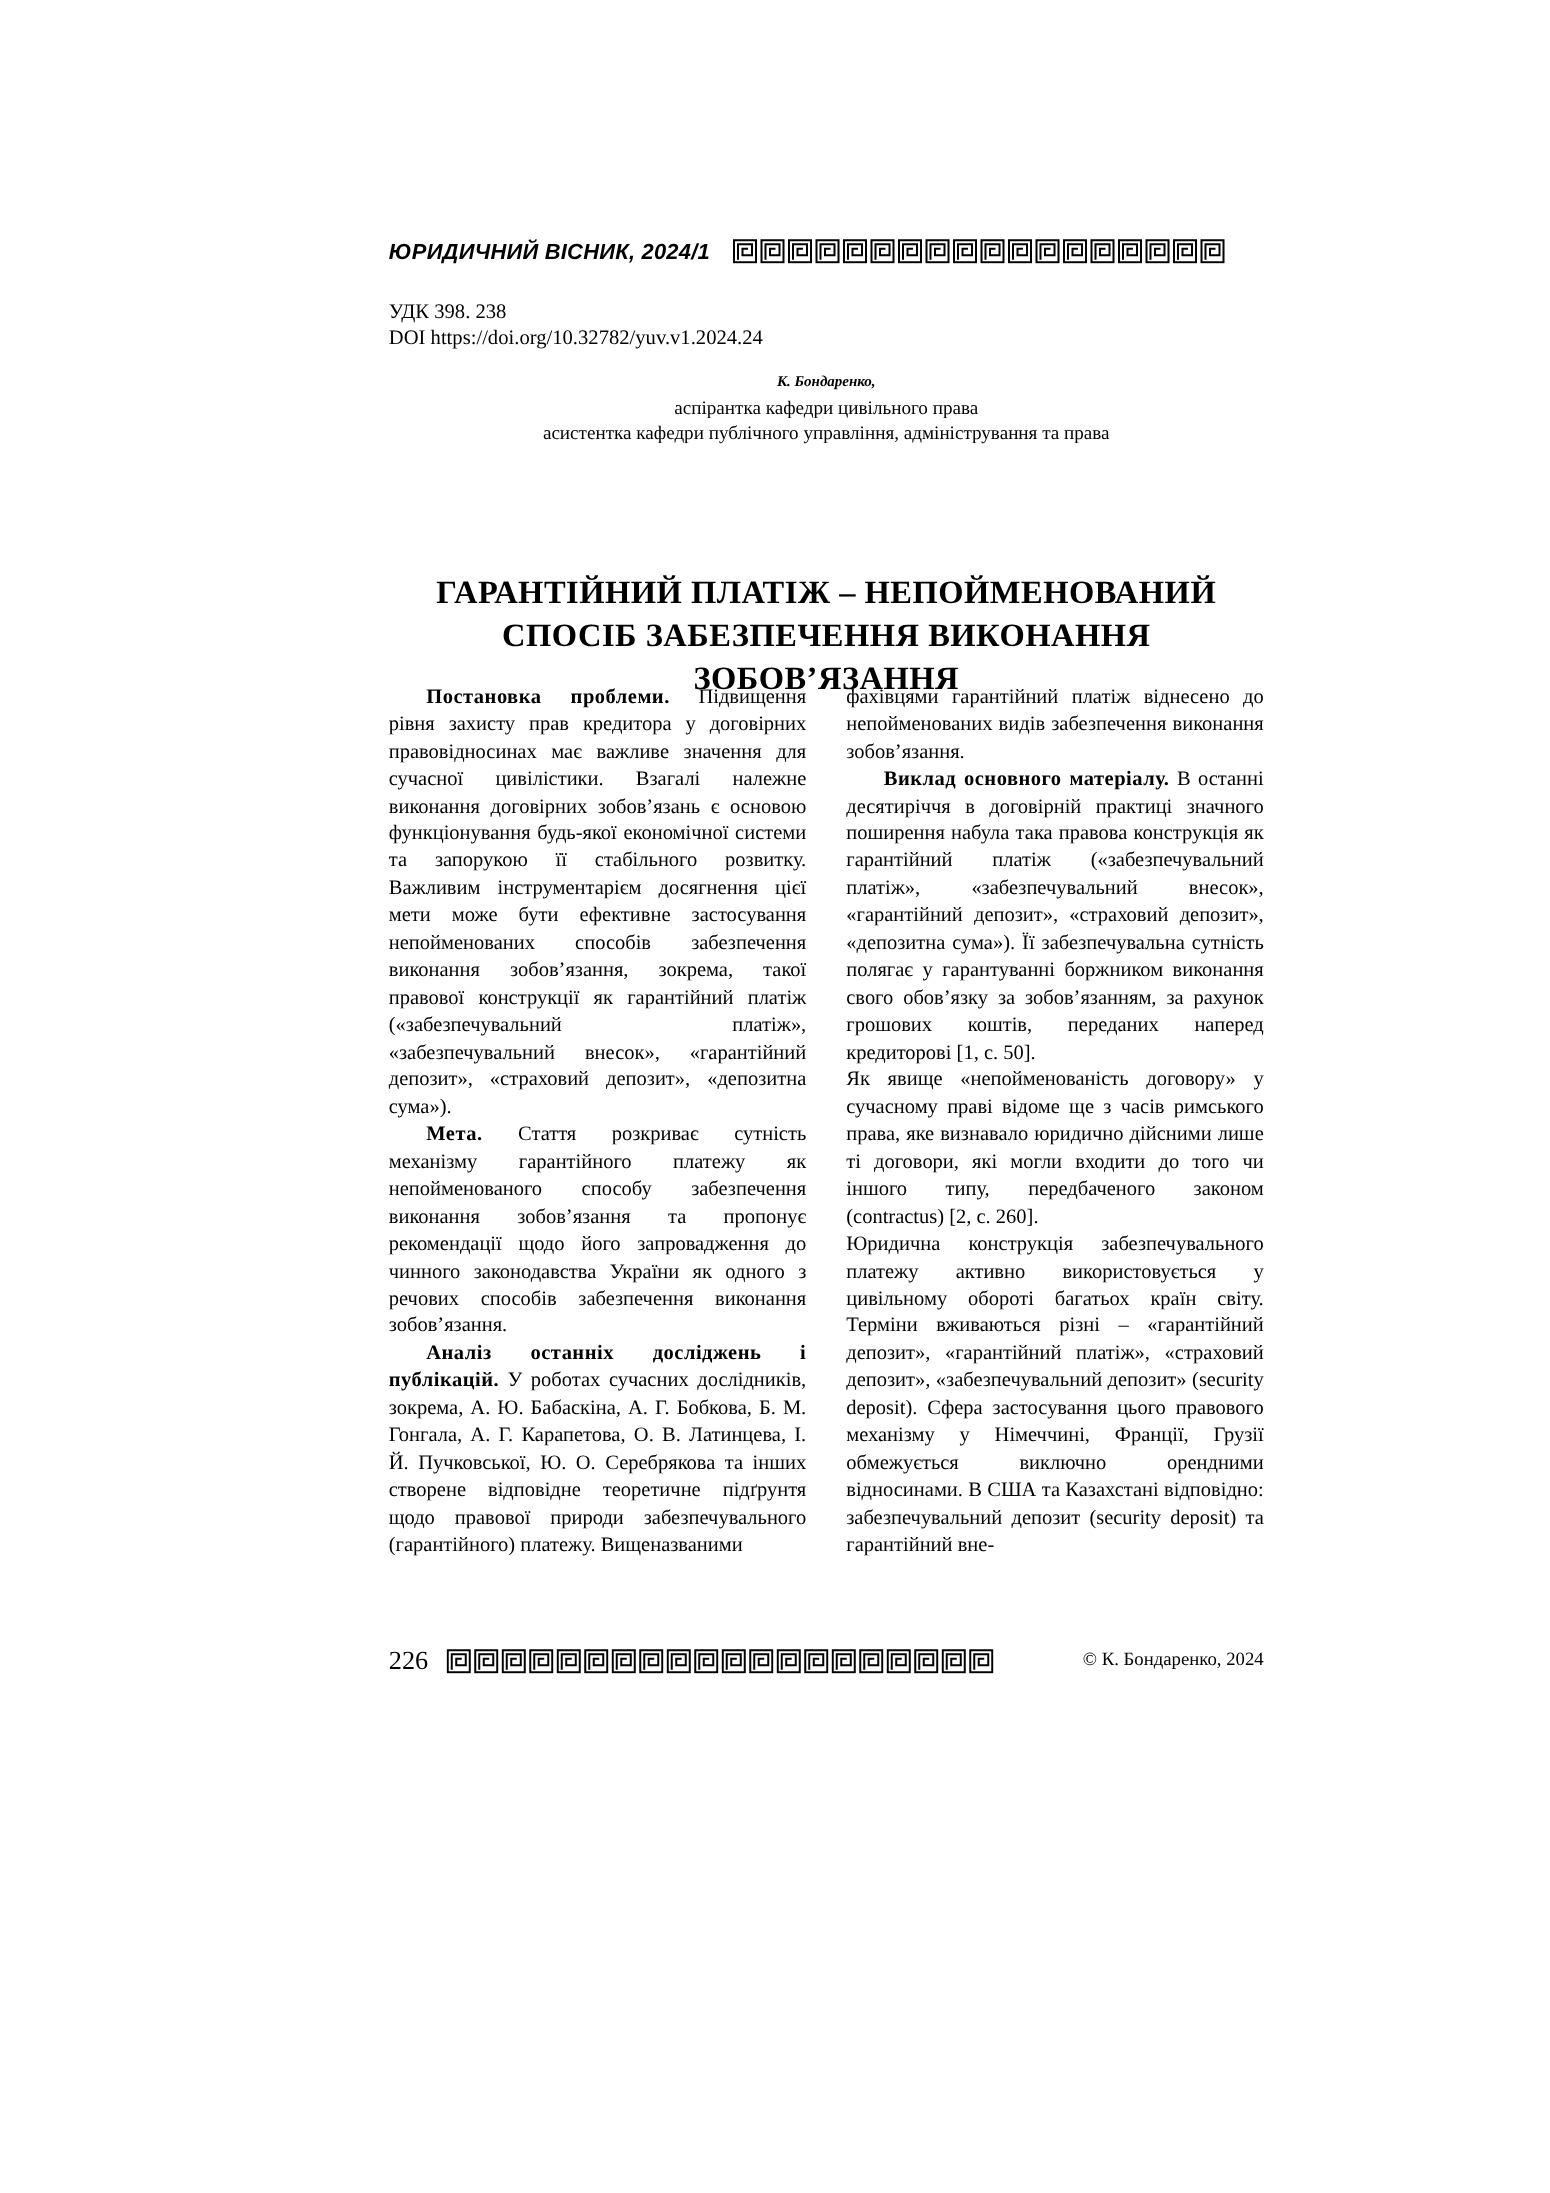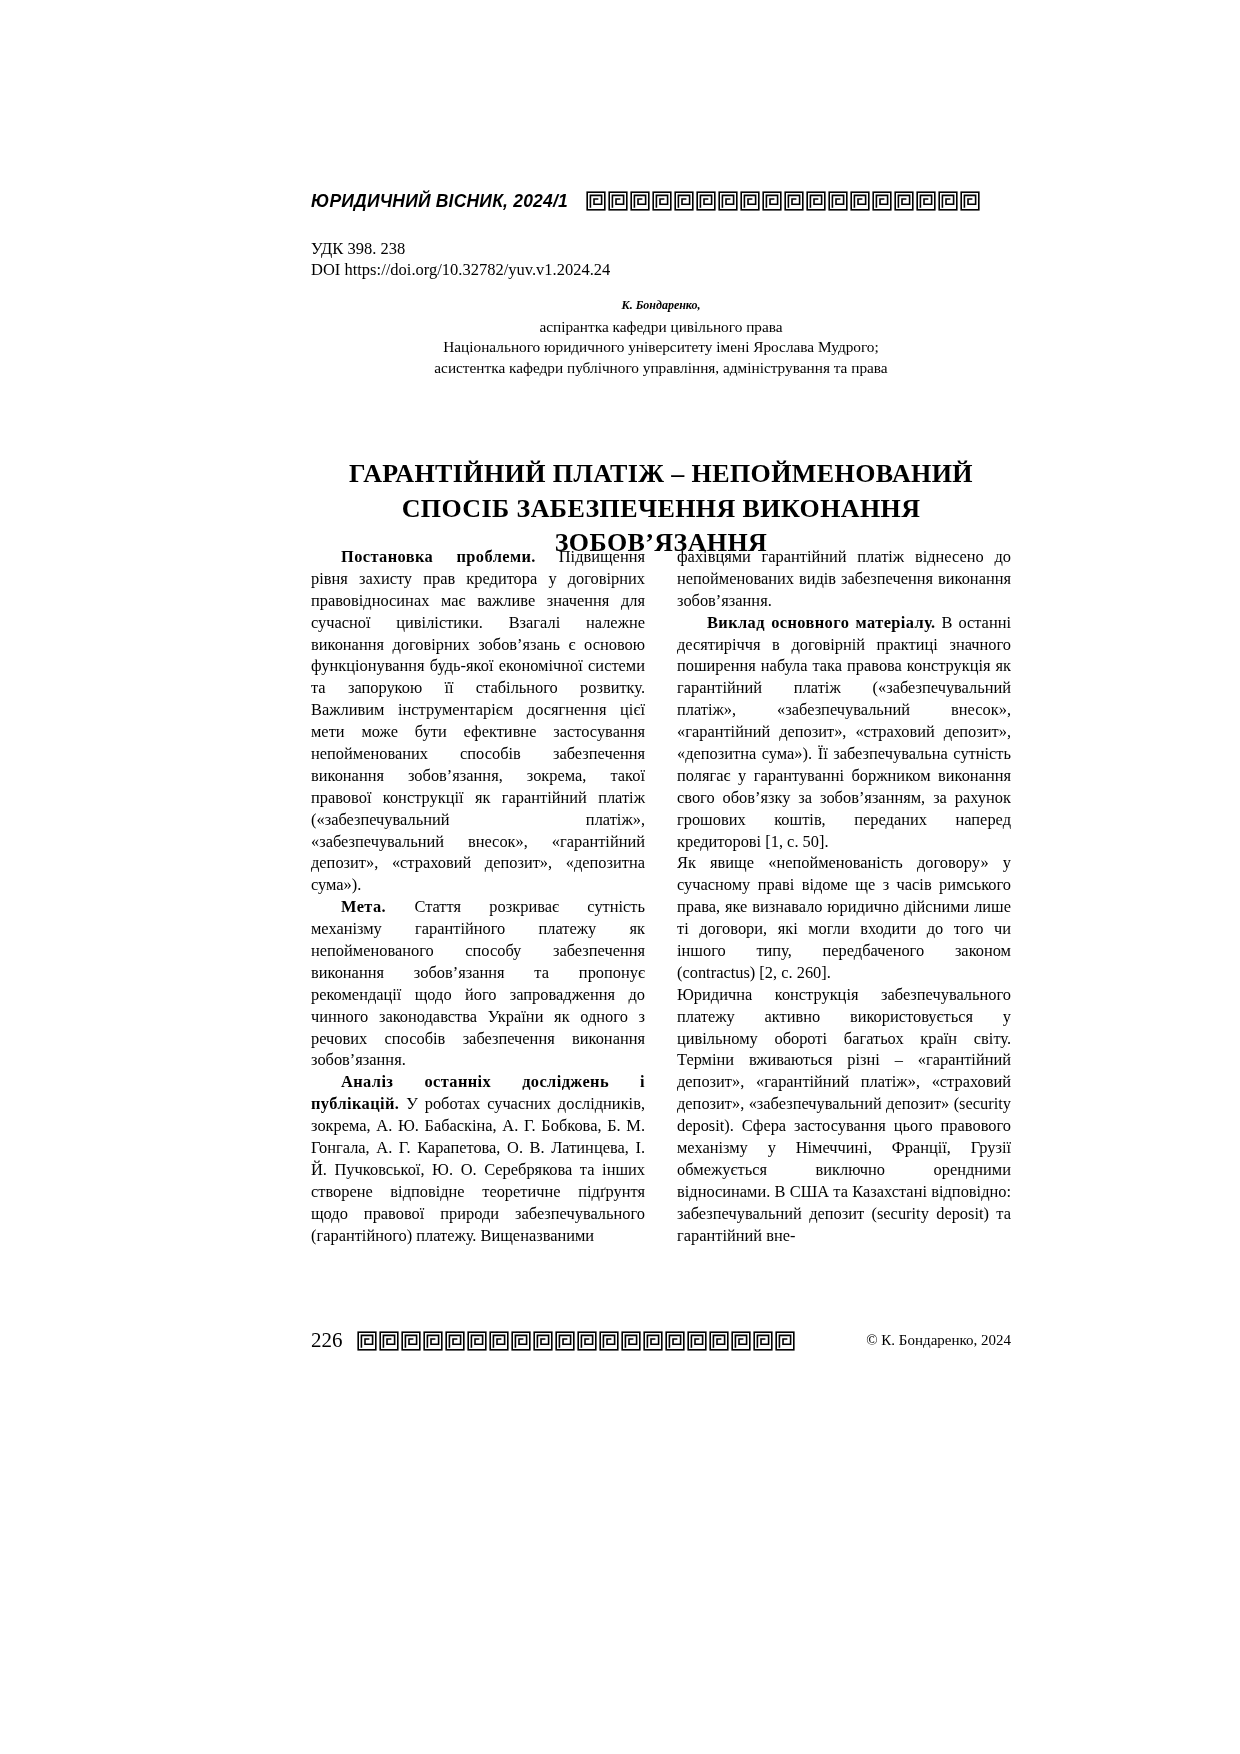--- a/index.html
+++ b/index.html
@@ -129,21 +129,20 @@
 
   
   .footer {
     position: absolute;
     left: 310px;
     top: 1316px;
     width: 700px;
     display: flex;
     align-items: center;
     gap: 14px;
-    margin-top: 12px;
   }
   .page-number {
     font-size: 21px;
     white-space: nowrap;
   }
   .footer .meander {
     flex: 0 0 auto;
     width: 440px;
   }
   .copyright {
@@ -308,21 +307,20 @@
   </div>
 
   <div class="udk-block">
     <div>УДК 398. 238</div>
     <div>DOI https://doi.org/10.32782/yuv.v1.2024.24</div>
   </div>
 
   <div class="author-block">
     <div class="author-name">К. Бондаренко,</div>
     <div class="author-affil">аспірантка кафедри цивільного права</div>
-    <div class="author-affil">Національного юридичного університету імені Ярослава Мудрого;</div>
     <div class="author-affil">асистентка кафедри публічного управління, адміністрування та права</div>
   </div>
 
   <h1 class="article-title">ГАРАНТІЙНИЙ ПЛАТІЖ – НЕПОЙМЕНОВАНИЙ СПОСІБ ЗАБЕЗПЕЧЕННЯ ВИКОНАННЯ ЗОБОВ’ЯЗАННЯ</h1>
 
   <div class="columns">
     <div class="col" id="col-left">
         <p><span class="lead">Постановка проблеми.</span><span> Підвищення рівня захисту прав кредитора у договірних правовідносинах має важливе значення для сучасної цивілістики. Взагалі належне виконання договірних зобов’язань є основою функціонування будь-якої економічної системи та запорукою її стабільного розвитку. Важливим інструментарієм досягнення цієї мети може бути ефективне застосування непойменованих способів забезпечення виконання зобов’язання, зокрема, такої правової конструкції як гарантійний платіж («забезпечувальний платіж», «забезпечувальний внесок», «гарантійний депозит», «страховий депозит», «депозитна сума»).</span></p>
         <p><span class="lead">Мета.</span><span> Стаття розкриває сутність механізму гарантійного платежу як непойменованого способу забезпечення виконання зобов’язання та пропонує рекомендації щодо його запровадження до чинного законодавства України як одного з речових способів забезпечення виконання зобов’язання.</span></p>
         <p><span class="lead">Аналіз останніх досліджень і публікацій.</span><span> У роботах сучасних дослідників, зокрема, А. Ю. Бабаскіна, А. Г. Бобкова, Б. М. Гонгала, А. Г. Карапетова, О. В. Латинцева, І. Й. Пучковської, Ю. О. Серебрякова та інших створене відповідне теоретичне підґрунтя щодо правової природи забезпечувального (гарантійного) платежу. Вищеназваними</span></p>

